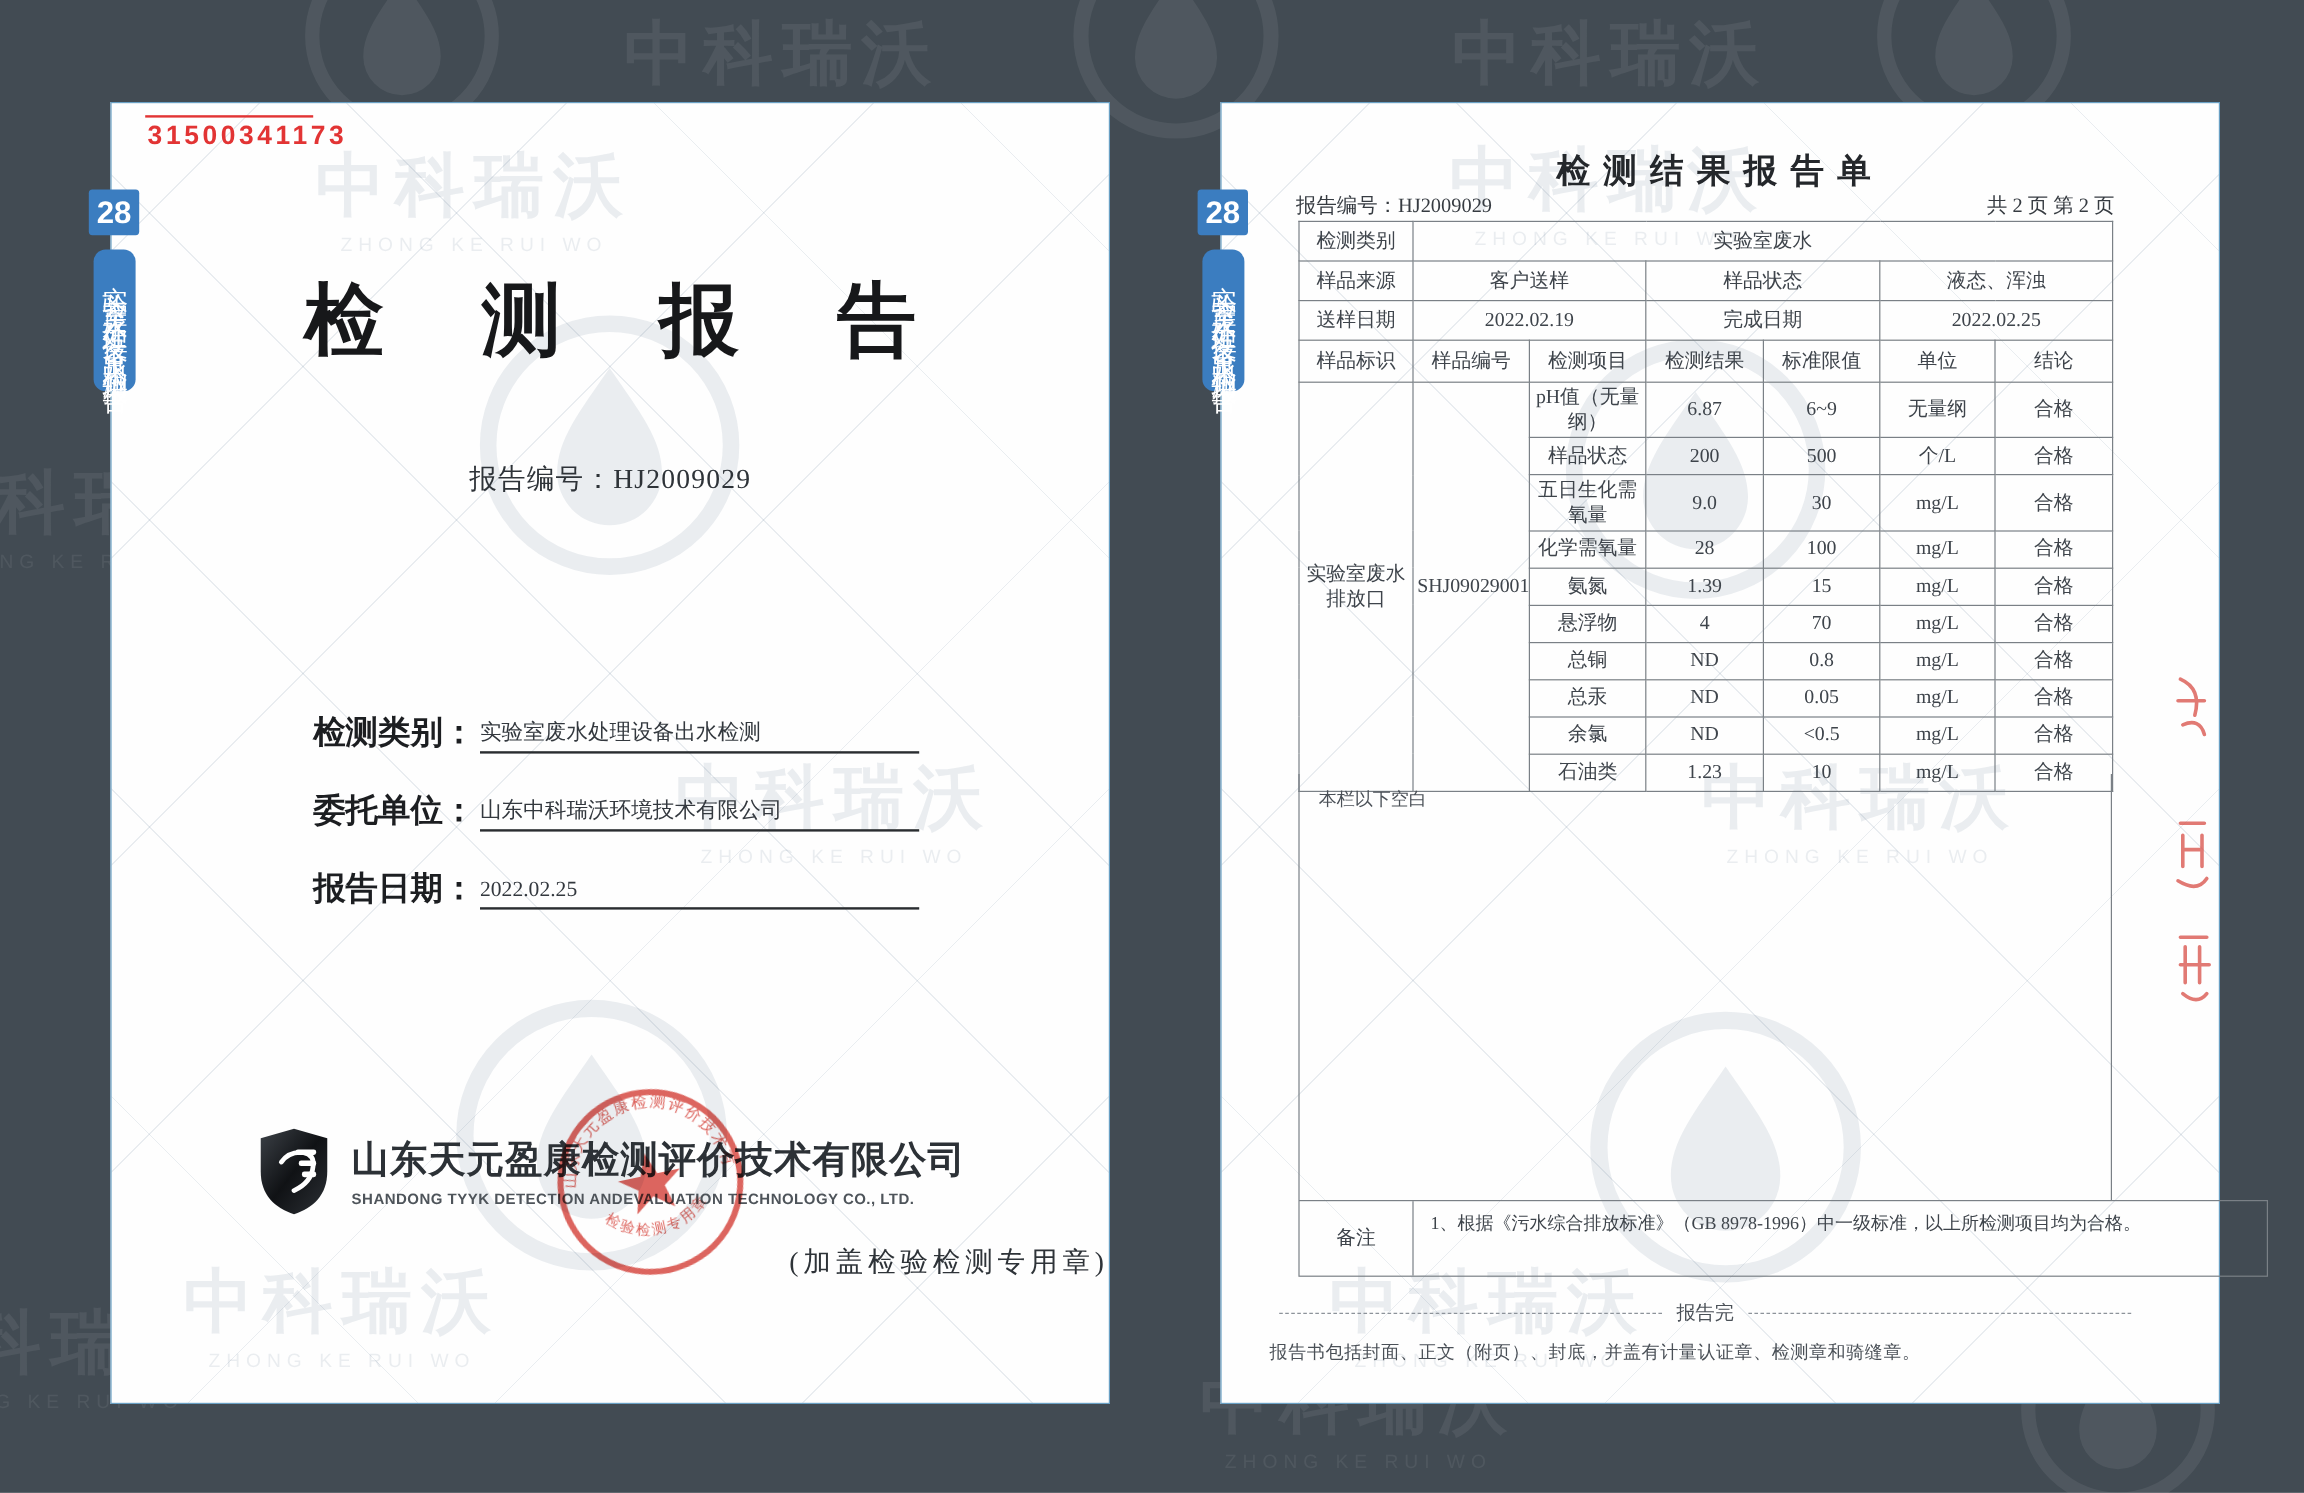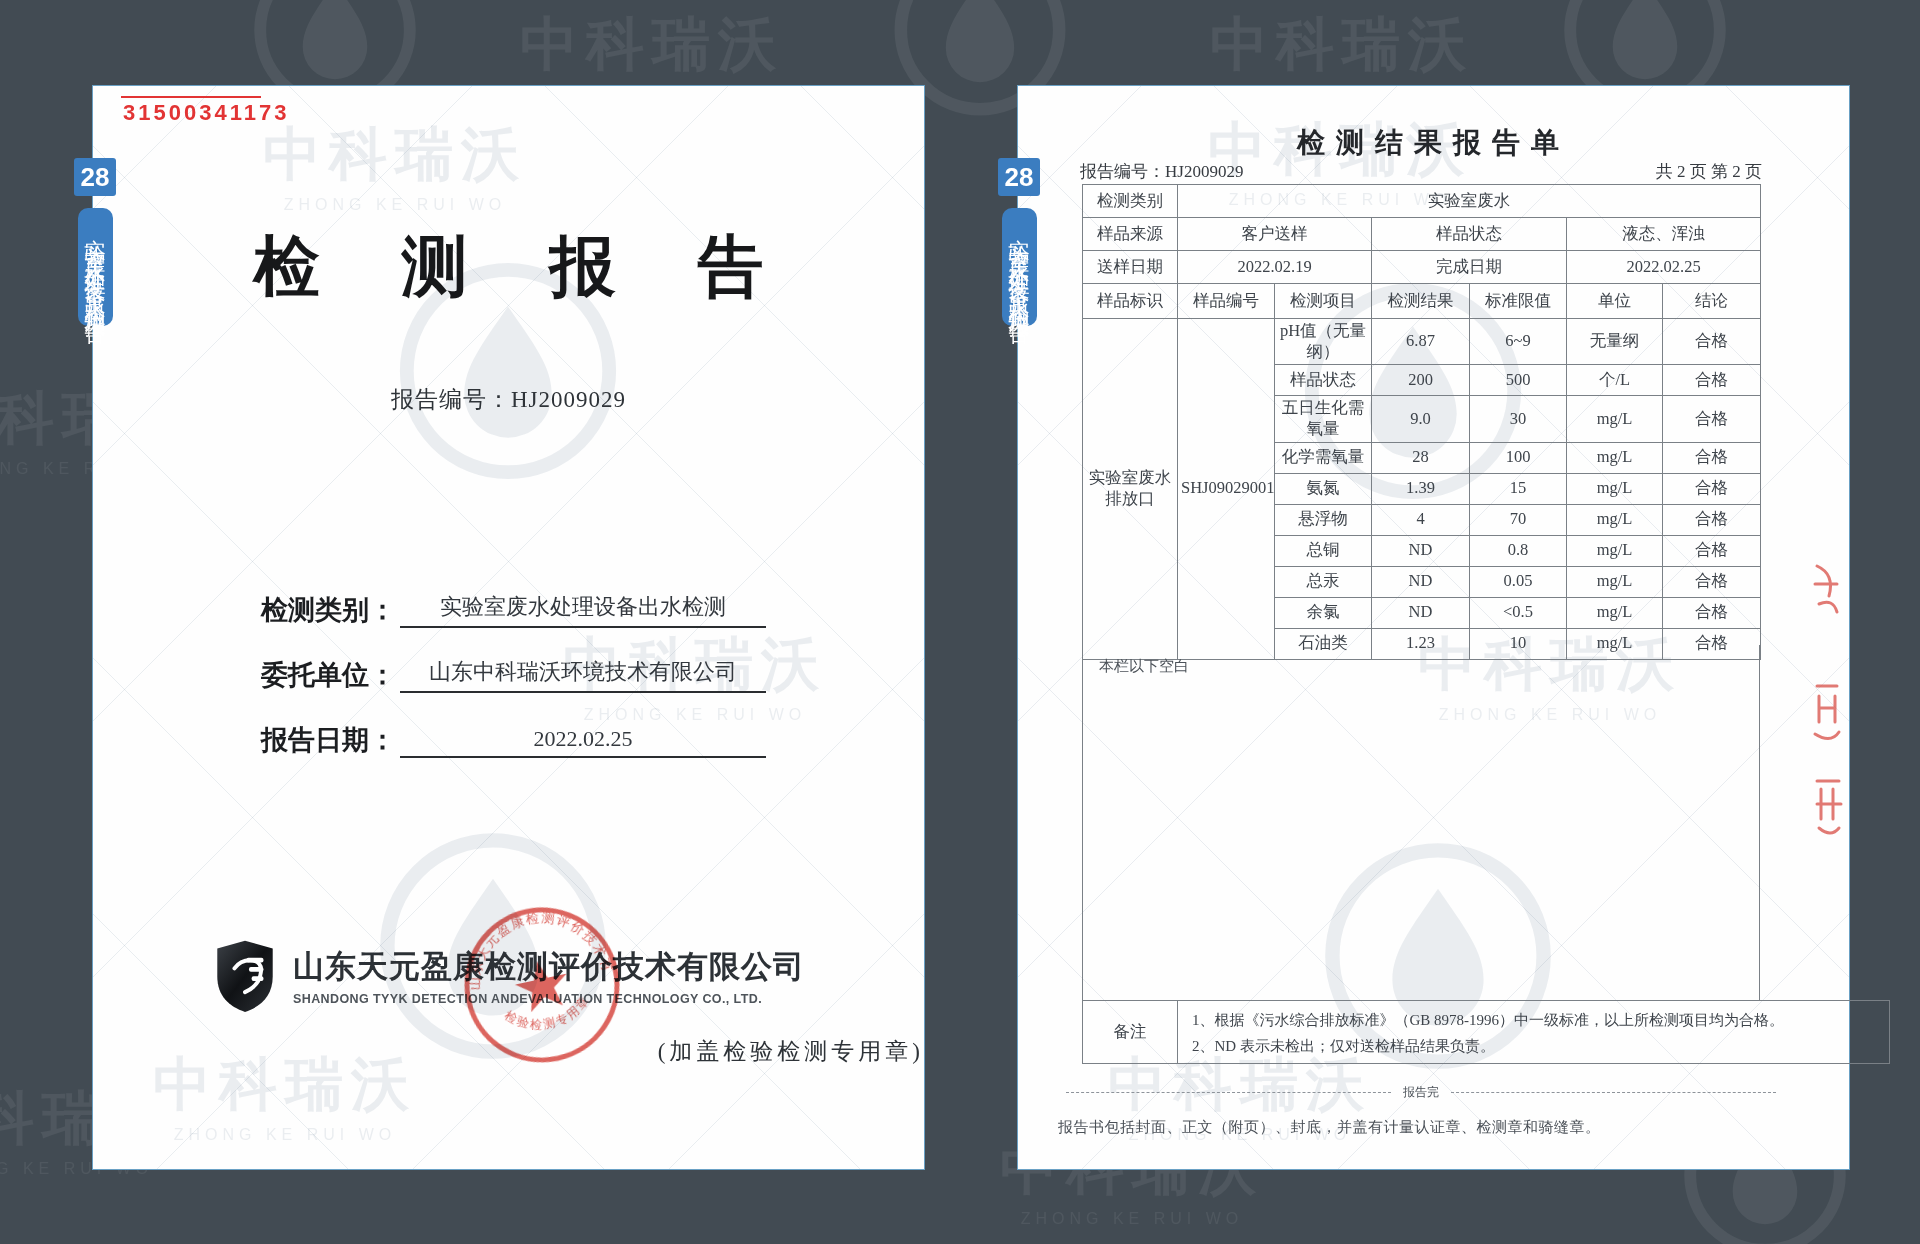--- a/index.html
+++ b/index.html
@@ -49,21 +49,21 @@
     position:absolute; left:30px; top:14px; color:#e23434;
     font-family:"Liberation Sans",sans-serif; font-weight:bold; font-size:22px; letter-spacing:3px;
   }
   .serial::before { content:""; position:absolute; left:-2px; top:-4px; width:140px; height:2px; background:#e23434; }
   .cover-title { position:absolute; top:136px; width:100%; display:flex; justify-content:center; }
   .cover-title span { font-size:66px; font-weight:bold; letter-spacing:82px; margin-right:-82px; color:#17181a; }
   .cover-no { position:absolute; top:298px; width:100%; text-align:center; font-size:23px; letter-spacing:1px; color:#2e3338; }
   .cover-fields { position:absolute; left:168px; top:506px; width:505px; }
   .field-row { display:flex; align-items:flex-end; margin-bottom:29px; }
   .field-label { font-size:27px; font-weight:bold; white-space:nowrap; color:#1c1e21; }
-  .field-value { flex:1; margin-left:4px; border-bottom:2px solid #2a2d30; text-align:center; font-size:22px; padding-bottom:4px; color:#33383e; }
+  .field-value { flex:1; margin-left:4px; border-bottom:2px solid #2a2d30; text-align:left; font-size:18px; padding-bottom:4px; color:#33383e; }
   .company { position:absolute; top:852px; width:100%; display:flex; justify-content:center; align-items:center; gap:15px; }
   .company-names { display:flex; flex-direction:column; }
   .company-cn { font-family:"Liberation Sans",sans-serif; font-size:31px; font-weight:bold; letter-spacing:1px; color:#2c3136; }
   .company-en { font-family:"Liberation Sans",sans-serif; font-size:12.5px; font-weight:bold; letter-spacing:0.4px; color:#4e545a; margin-top:4px; }
   .seal-note { position:absolute; top:950px; width:100%; text-align:right; font-size:23px; letter-spacing:4px; color:#2e3338; }
   .stamp { position:absolute; left:368px; top:818px; width:162px; height:162px; opacity:0.82; mix-blend-mode:multiply; transform:rotate(-12deg); filter:blur(0.3px); z-index:4; }
   
   .r-title { position:absolute; top:38px; width:100%; text-align:center; font-size:28px; font-weight:bold; letter-spacing:11px; color:#24272b; }
   .r-head { position:absolute; left:62px; top:74px; width:682px; display:flex; justify-content:space-between; font-size:17px; color:#363b41; }
   table.result-table {
@@ -78,21 +78,21 @@
   .result-table tr.tall td { height:45px; }
   
   .blank-area {
     position:absolute; left:64px; top:559px; width:678px; height:355px;
     border-left:1px solid #7a8086; border-right:1px solid #7a8086;
     font-size:15px; color:#4a5057; padding:12px 0 0 16px; text-align:left;
   }
   .remark-box { position:absolute; left:64px; top:914px; width:808px; height:64px; border:1px solid #7a8086; display:flex; }
   .remark-label { width:95px; border-right:1px solid #7a8086; display:flex; align-items:center; justify-content:center; font-size:16.5px; color:#3e444b; }
   .remark-content { flex:1; padding:7px 12px 0 14px; font-size:15px; line-height:1.7; color:#3e444b; text-align:left; }
-  .end-line { position:absolute; left:48px; top:998px; width:710px; display:flex; align-items:center; gap:12px; font-size:12px; color:#4a5057; }
+  .end-line { position:absolute; left:48px; top:998px; width:710px; display:flex; align-items:center; gap:12px; font-size:16px; color:#4a5057; }
   .end-line .dash { flex:1; border-top:1px dashed #8d939a; }
   .r-footer { position:absolute; left:40px; top:1032px; font-size:15px; letter-spacing:0.5px; color:#4a5057; }
   .edge-marks { position:absolute; right:6px; top:470px; opacity:0.7; filter:blur(0.6px); z-index:4; }
 </style>
 </head>
 <body>
 
 <div class="wm wm-dark" style="left:520px; top:6px;">
   <span class="cn">中科瑞沃</span>
   <span class="en">ZHONG KE RUI WO</span>
@@ -357,21 +357,20 @@
     </table>
 
   <div class="blank-area">
     <span>本栏以下空白</span>
   </div>
 
   <div class="remark-box">
     <div class="remark-label">备注</div>
     <div class="remark-content">
       <div>1、根据《污水综合排放标准》（GB 8978-1996）中一级标准，以上所检测项目均为合格。</div>
-      <div>2、ND 表示未检出；仅对送检样品结果负责。</div>
     </div>
   </div>
 
   <div class="end-line">
     <span class="dash"></span>
     <span>报告完</span>
     <span class="dash"></span>
   </div>
 
   <div class="r-footer">报告书包括封面、正文（附页）、封底，并盖有计量认证章、检测章和骑缝章。</div>

